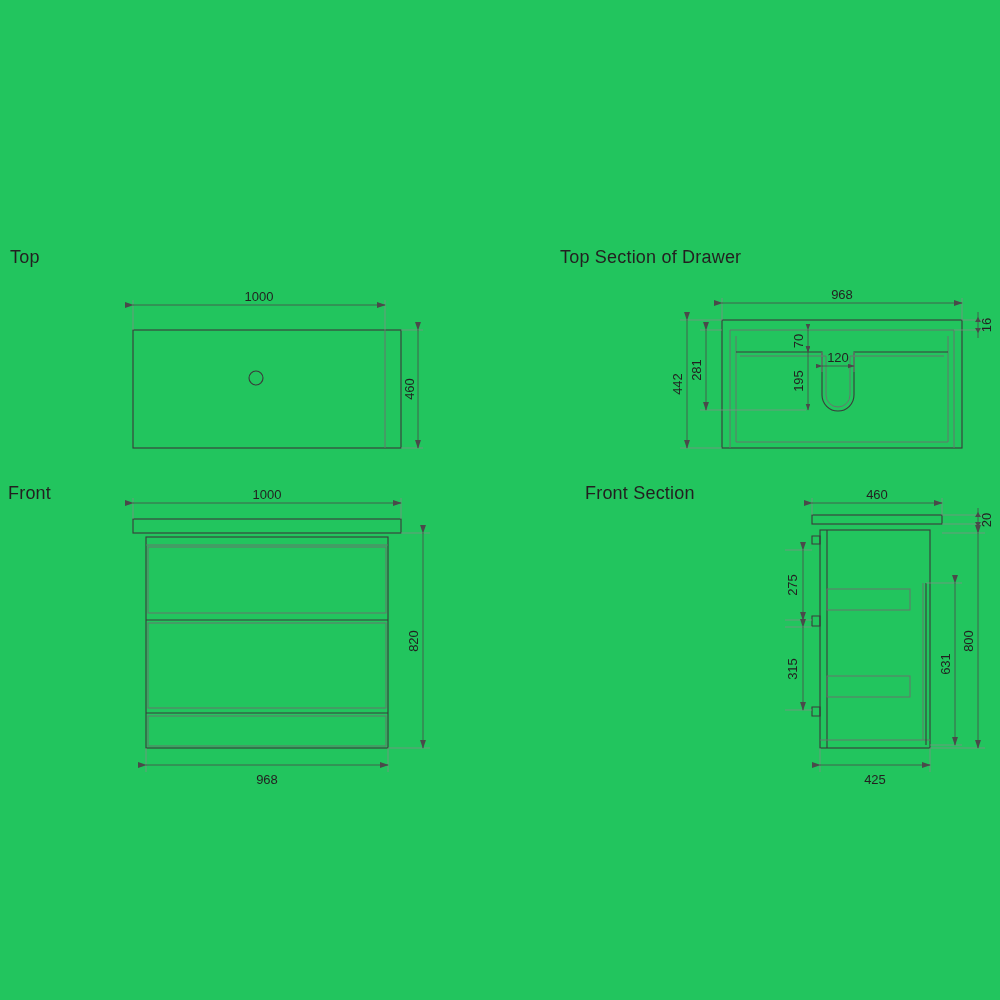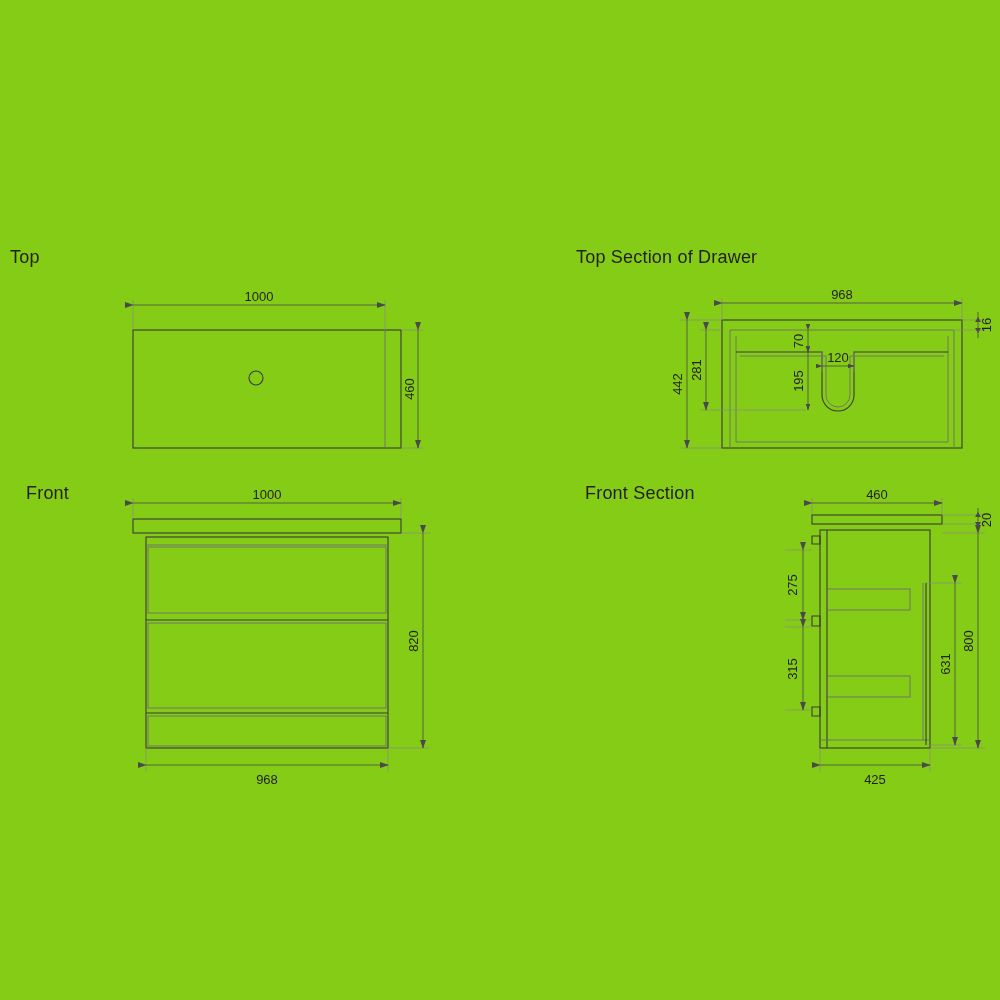--- a/index.html
+++ b/index.html
@@ -11,33 +11,33 @@
     width: 1000px;
     height: 1000px;
     font-family: "Liberation Sans", sans-serif;
     color: #1a1a1a;
     overflow: hidden;
   }
   #sheet {
     position: relative;
     width: 1000px;
     height: 1000px;
-    background: #84cc16;
+    background: #22c55e;
   }
   .view-title {
     position: absolute;
     font-size: 18px;
     font-weight: 400;
     letter-spacing: 0.2px;
     color: #231f20;
     white-space: nowrap;
   }
   #title-top        { left: 10px;  top: 247px; }
-  #title-topsection { left: 576px; top: 247px; }
-  #title-front      { left: 26px;  top: 483px; }
+  #title-topsection { left: 560px; top: 247px; }
+  #title-front      { left: 8px;  top: 483px; }
   #title-sidesection{ left: 585px; top: 483px; }
 
   svg.draw {
     position: absolute;
     left: 0;
     top: 0;
     width: 1000px;
     height: 1000px;
     overflow: visible;
   }

